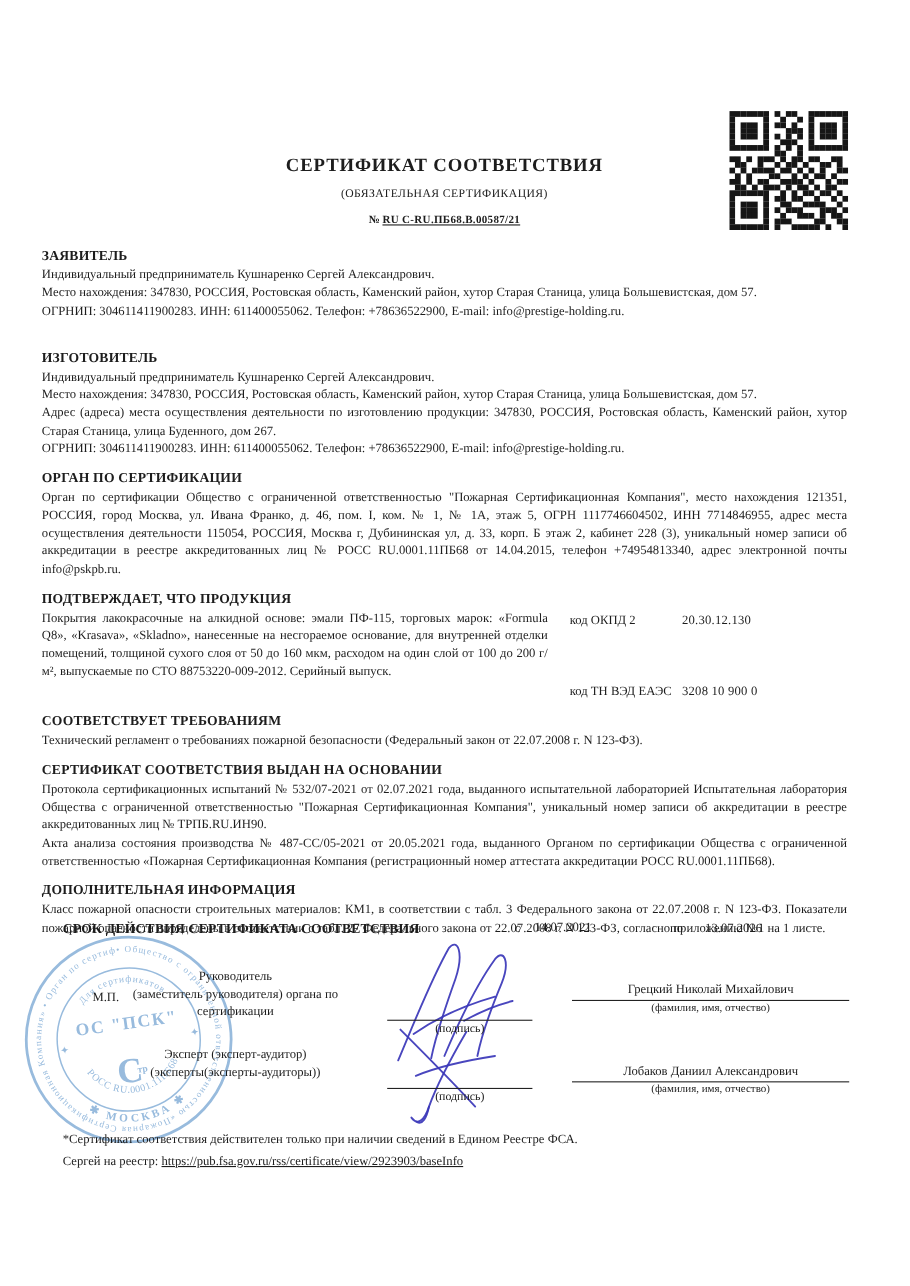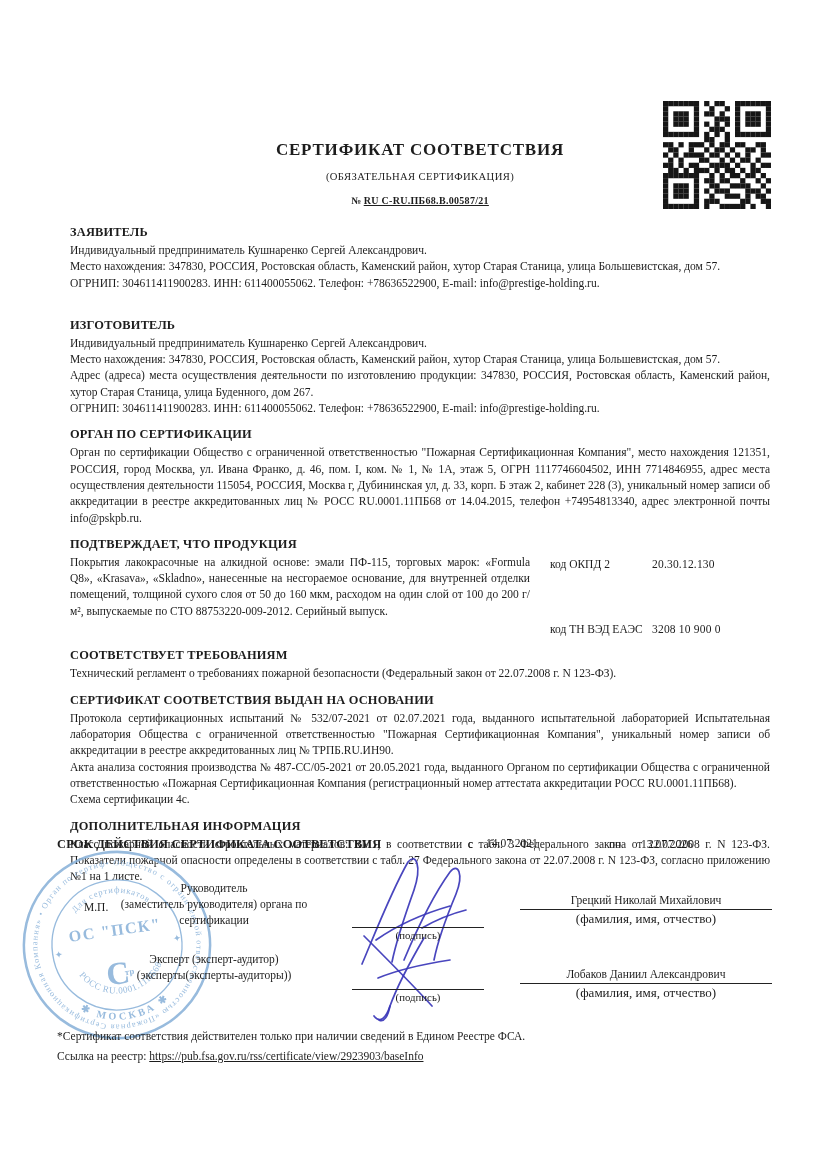--- a/index.html
+++ b/index.html
@@ -1,21 +1,21 @@
 <!DOCTYPE html>
 <html lang="ru"><head>
 <meta charset="utf-8">
 <style>
   html,body{margin:0;padding:0;background:#fff;}
   .page{
     position:relative;
     width:827px;height:1064px;
     background:#fff;
     box-sizing:border-box;
-    padding:140px 57px 0 70px;
+    padding:140px 57px 0 38px;
     font-family:"Liberation Serif","DejaVu Serif",serif;
     color:#1d1d1d;
     overflow:hidden;
   }
   
   .doc-header{text-align:center;}
   .doc-title{font-size:17px;font-weight:bold;letter-spacing:.8px;}
   .doc-subtitle{font-size:10.6px;letter-spacing:.4px;margin-top:11px;}
   .doc-number{font-size:10px;font-weight:bold;margin-top:13px;}
   .doc-number .num{text-decoration:underline;letter-spacing:.3px;}
@@ -50,21 +50,21 @@
   .role{position:absolute;left:100px;width:228px;text-align:center;line-height:16px;}
   .role-1{top:10px;}
   .role-2{top:81px;}
   .sigwrap{position:absolute;left:352px;width:132px;border-top:1.2px solid #222;text-align:center;font-size:10.8px;padding-top:1px;}
   .sigwrap-1{top:57px;}
   .sigwrap-2{top:119px;}
   .namewrap{position:absolute;left:520px;width:252px;text-align:center;}
   .namewrap-1{top:24px;}
   .namewrap-2{top:98px;}
   .nline{border-bottom:1.2px solid #222;padding-bottom:3px;}
-  .ncap{font-size:13px;padding-top:1px;}
+  .ncap{font-size:10px;padding-top:1px;}
   .ink{position:absolute;pointer-events:none;}
   .ink-1{left:338px;top:-14px;width:150px;height:115px;}
   .ink-2{left:348px;top:52px;width:130px;height:104px;}
   .ink path{fill:none;stroke:#3a36b8;stroke-width:1.7;stroke-linecap:round;opacity:.92;}
   
   .footnote{position:absolute;top:1030px;left:57px;font-size:11.5px;}
   .reglink{position:absolute;top:1050px;left:57px;font-size:11.5px;}
   .reglink a{color:#1d1d1d;text-decoration:underline;}
   
   .stamp-wrap svg text{font-family:"Liberation Serif","DejaVu Serif",serif;}
@@ -367,21 +367,20 @@
 
   <div class="sec">
     <h2>СООТВЕТСТВУЕТ ТРЕБОВАНИЯМ</h2>
     <div class="txt">Технический регламент о требованиях пожарной безопасности (Федеральный закон от 22.07.2008 г. N 123-ФЗ).</div>
   </div>
 
   <div class="sec">
     <h2>СЕРТИФИКАТ СООТВЕТСТВИЯ ВЫДАН НА ОСНОВАНИИ</h2>
     <div class="txt">Протокола сертификационных испытаний № 532/07-2021 от 02.07.2021 года, выданного испытательной лабораторией Испытательная лаборатория Общества с ограниченной ответственностью "Пожарная Сертификационная Компания", уникальный номер записи об аккредитации в реестре аккредитованных лиц № ТРПБ.RU.ИН90.</div>
     <div class="txt">Акта анализа состояния производства № 487-СС/05-2021 от 20.05.2021 года, выданного Органом по сертификации Общества с ограниченной ответственностью «Пожарная Сертификационная Компания (регистрационный номер аттестата аккредитации РОСС RU.0001.11ПБ68).</div>
-    <div class="txt">Схема сертификации 4с.</div>
   </div>
 
   <div class="sec">
     <h2>ДОПОЛНИТЕЛЬНАЯ ИНФОРМАЦИЯ</h2>
     <div class="txt">Класс пожарной опасности строительных материалов: КМ1, в соответствии с табл. 3 Федерального закона от 22.07.2008 г. N 123-ФЗ. Показатели пожарной опасности определены в соответствии с табл. 27 Федерального закона от 22.07.2008 г. N 123-ФЗ, согласно приложению №1 на 1 листе.</div>
   </div>
 
   <div class="validity">
     <h2>СРОК ДЕЙСТВИЯ СЕРТИФИКАТА СООТВЕТСТВИЯ</h2>
     <span class="vc">с</span>
@@ -456,16 +455,16 @@
       <div class="ncap">(фамилия, имя, отчество)</div>
     </div>
     <div class="namewrap namewrap-2">
       <div class="nline">Лобаков Даниил Александрович</div>
       <div class="ncap">(фамилия, имя, отчество)</div>
     </div>
   </div>
 
   <div class="footnote">*Сертификат соответствия действителен только при наличии сведений в Едином Реестре ФСА.</div>
   <div class="reglink">
-    <span>Ссылка на реестр: </span><a href="#">https://pub.fsa.gov.ru/rss/certificate/view/2923903/baseInfo</a>
+    <span>Сергей на реестр: </span><a href="#">https://pub.fsa.gov.ru/rss/certificate/view/2923903/baseInfo</a>
   </div>
 
 </div>
 
 </body></html>

